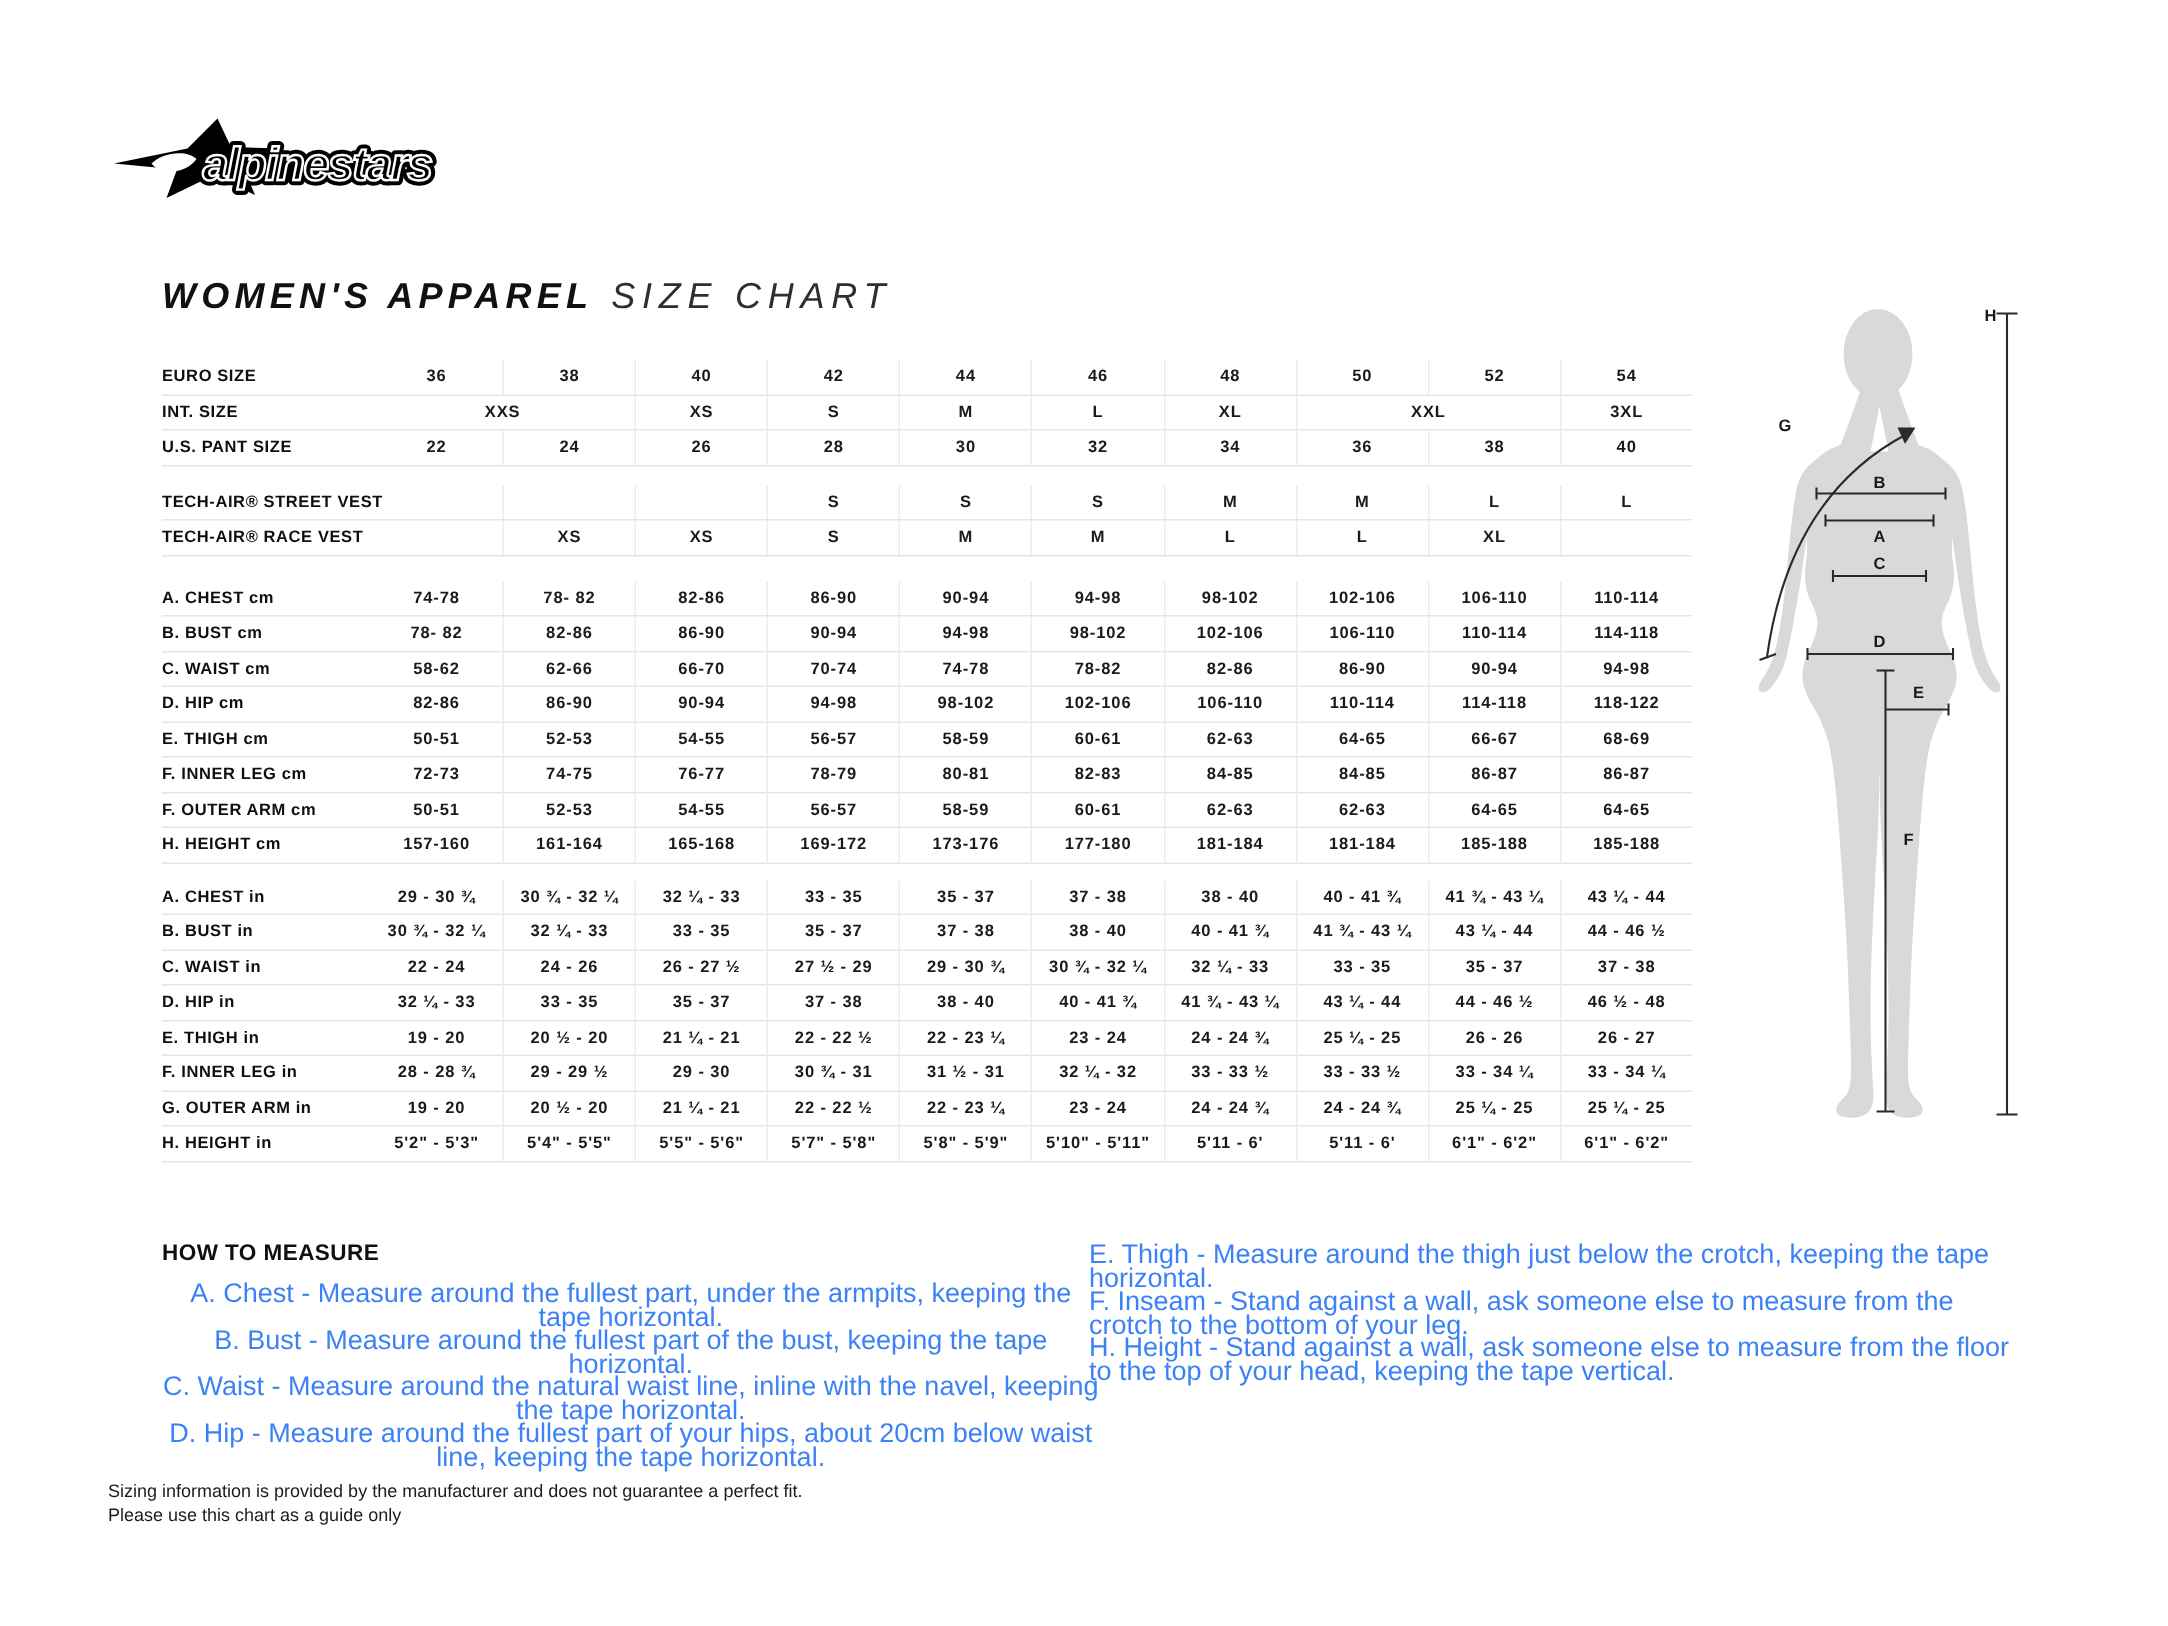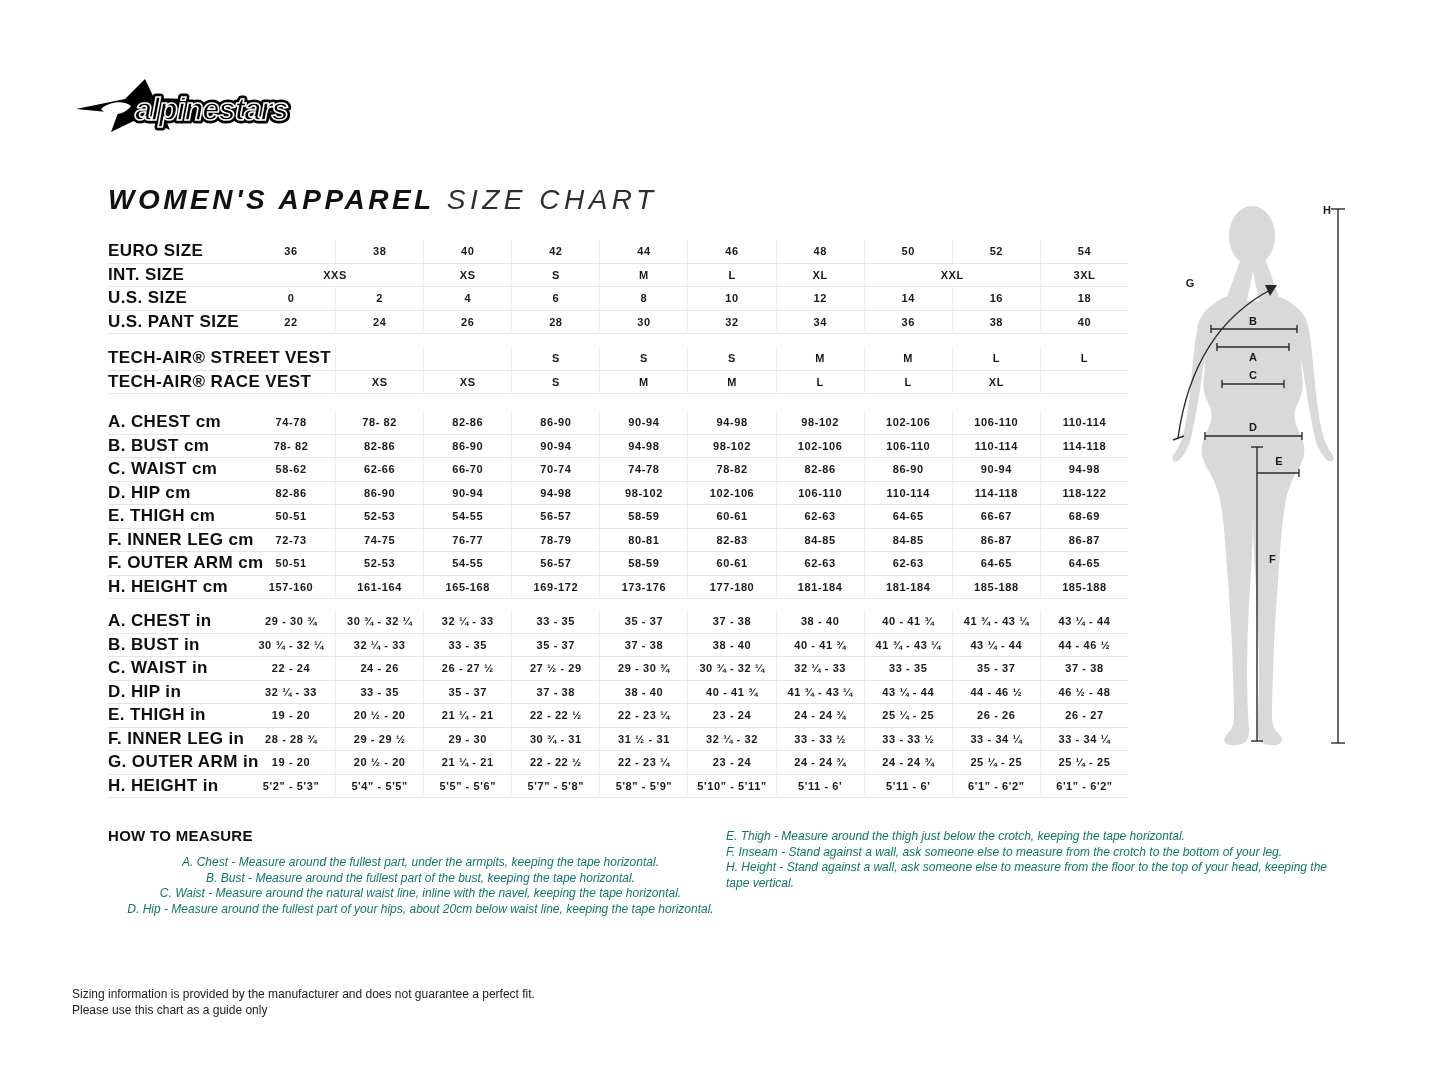--- a/index.html
+++ b/index.html
@@ -7,52 +7,52 @@
     width:1445px; height:1084px; background:#ffffff; position:relative;
     font-family:"Liberation Sans", sans-serif; color:#141414;
     -webkit-font-smoothing:antialiased;
   }
   .abs { position:absolute; }
 
   
   .logo { left:73px; top:78px; width:250px; height:56px; }
 
   
-  .page-title { left:108px; top:184px; white-space:nowrap; font-style:italic; font-size:28px; letter-spacing:3.5px; }
+  .page-title { left:108px; top:184px; white-space:nowrap; font-style:italic; font-size:24px; letter-spacing:3.5px; }
   .page-title .main { font-weight:bold; color:#111; }
   .page-title .sub  { font-weight:normal; color:#2e2e2e; margin-left:12px; letter-spacing:4.5px; }
 
   
   .size-table { left:108px; top:240px; width:1020px; }
   .tgroup.tech { margin-top:13px; }
   .tgroup.cm   { margin-top:17px;text-align:center; }
   .tgroup.inch { margin-top:11px; }
   .trow {
     display:grid; grid-template-columns:139px repeat(10, 1fr);
     height:22.5px; align-items:stretch;
     border-bottom:1px solid #e5e5e5;
   }
   .tlabel {
-    font-weight:bold; font-size:17px; letter-spacing:0.4px;
+    font-weight:bold; font-size:11px; letter-spacing:0.4px;
     white-space:nowrap; display:flex; align-items:center; color:#0f0f0f;
   }
   .tcell {
     display:flex; align-items:center; justify-content:center;
     font-weight:bold; font-size:11px; letter-spacing:0.6px; color:#1a1a1a;
     white-space:nowrap;
   }
   .tcell + .tcell { border-left:1px solid #ececec; }
 
   
   .figure { left:1165px; top:195px; width:200px; height:560px; }
   .figure text { font-family:"Liberation Sans", sans-serif; font-weight:bold; font-size:11px; fill:#1a1a1a; }
 
   
   .howto-heading { left:108px; top:827px; font-size:15px; font-weight:bold; letter-spacing:0.3px; color:#0f0f0f; }
-  .measure-list { font-size:12px; line-height:15.5px; color:#0f766e;font-style:italic; }
+  .measure-list { font-size:18px; line-height:15.5px; color:#3b82f6; }
   .measure-left  { left:108px; top:855px; width:625px;text-align:center; }
   .measure-right { left:726px; top:829px; width:614px; }
   .mi { margin:0; }
 
   
   .disclaimer { left:72px; top:986px; font-size:12px; line-height:16px; color:#1c1c1c; }
 </style>
 </head>
 <body>
 
@@ -93,33 +93,20 @@
         <div class="tcell" style="grid-column: span 2;">XXS</div>
         <div class="tcell">XS</div>
         <div class="tcell">S</div>
         <div class="tcell">M</div>
         <div class="tcell">L</div>
         <div class="tcell">XL</div>
         <div class="tcell" style="grid-column: span 2;">XXL</div>
         <div class="tcell">3XL</div>
       </div>
       <div class="trow">
-        <div class="tlabel">U.S. SIZE</div>
-        <div class="tcell">0</div>
-        <div class="tcell">2</div>
-        <div class="tcell">4</div>
-        <div class="tcell">6</div>
-        <div class="tcell">8</div>
-        <div class="tcell">10</div>
-        <div class="tcell">12</div>
-        <div class="tcell">14</div>
-        <div class="tcell">16</div>
-        <div class="tcell">18</div>
-      </div>
-      <div class="trow">
         <div class="tlabel">U.S. PANT SIZE</div>
         <div class="tcell">22</div>
         <div class="tcell">24</div>
         <div class="tcell">26</div>
         <div class="tcell">28</div>
         <div class="tcell">30</div>
         <div class="tcell">32</div>
         <div class="tcell">34</div>
         <div class="tcell">36</div>
         <div class="tcell">38</div>

